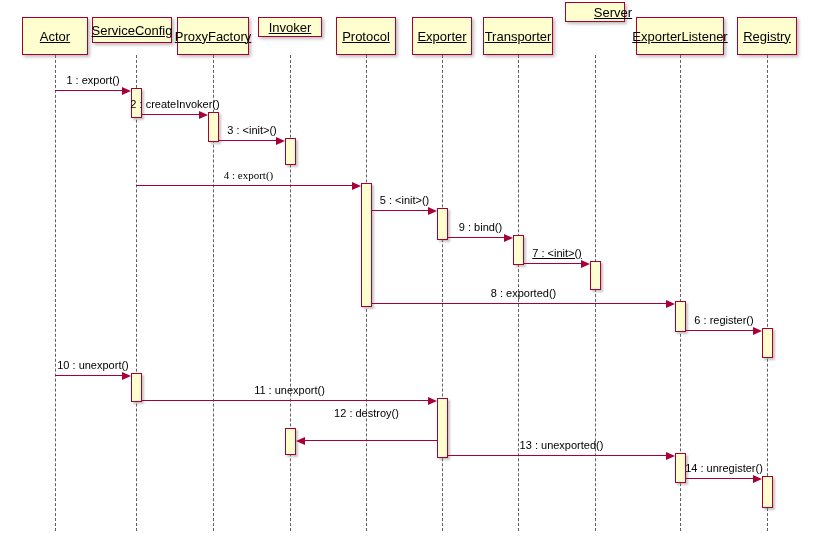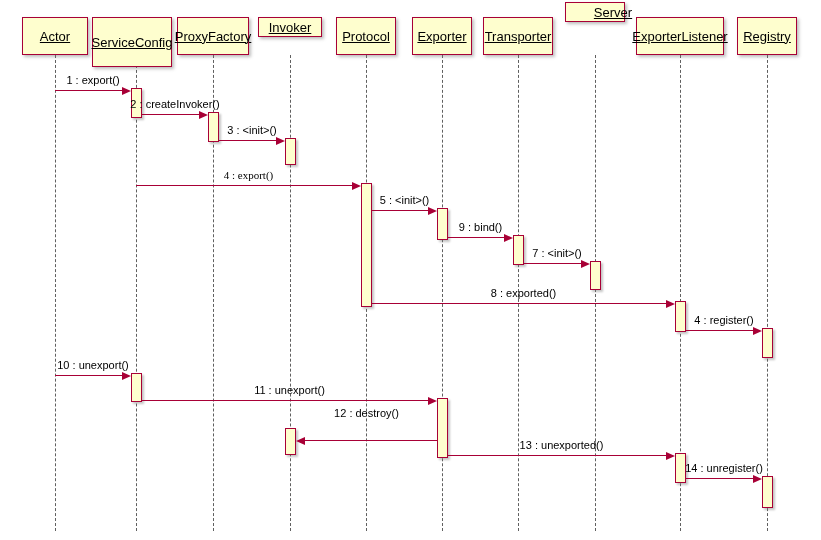--- a/index.html
+++ b/index.html
@@ -77,21 +77,21 @@
     <div class="lifeline-dash" style="left: 290px; top: 55px; height: 476px;"></div>
     <div class="lifeline-dash" style="left: 366px; top: 55px; height: 476px;"></div>
     <div class="lifeline-dash" style="left: 442px; top: 55px; height: 476px;"></div>
     <div class="lifeline-dash" style="left: 518px; top: 55px; height: 476px;"></div>
     <div class="lifeline-dash" style="left: 595px; top: 55px; height: 476px;"></div>
     <div class="lifeline-dash" style="left: 680px; top: 55px; height: 476px;"></div>
     <div class="lifeline-dash" style="left: 767px; top: 55px; height: 476px;"></div>
     <div class="head-box" style="left: 22px; width: 66px; top: 17px; height: 38px;">
       <span>Actor</span>
     </div>
-    <div class="head-box" style="left: 92px; width: 80px; top: 17px; height: 50px;">
+    <div class="head-box" style="left: 92px; width: 80px; top: 17px; height: 26px;">
       <span>ServiceConfig</span>
     </div>
     <div class="head-box" style="left: 177px; width: 72px; top: 17px; height: 38px;">
       <span>ProxyFactory</span>
     </div>
     <div class="head-box" style="left: 258px; width: 64px; top: 17px; height: 20px;">
       <span>Invoker</span>
     </div>
     <div class="head-box" style="left: 412px; width: 60px; top: 17px; height: 38px;">
       <span>Exporter</span>
@@ -138,27 +138,27 @@
     <div class="arrow-right" style="left: 352px; top: 182px;"></div>
     <div class="msg-label" style="left: 248.5px; top: 169px; font-family: Liberation Serif, serif;">4 : export()</div>
     <div class="msg-line" style="left: 372px; top: 210px; width: 57px;"></div>
     <div class="arrow-right" style="left: 428px; top: 207px;"></div>
     <div class="msg-label" style="left: 404.5px; top: 194px;">5 : &lt;init&gt;()</div>
     <div class="msg-line" style="left: 448px; top: 237px; width: 57px;"></div>
     <div class="arrow-right" style="left: 504px; top: 234px;"></div>
     <div class="msg-label" style="left: 480.5px; top: 221px;">9 : bind()</div>
     <div class="msg-line" style="left: 524px; top: 263px; width: 58px;"></div>
     <div class="arrow-right" style="left: 581px; top: 260px;"></div>
-    <div class="msg-label" style="left: 557px; top: 247px;">7 : &lt;init&gt;()</div>
+    <div class="msg-label" style="left: 557px; top: 247px; text-decoration: underline;">7 : &lt;init&gt;()</div>
     <div class="msg-line" style="left: 372px; top: 303px; width: 295px;"></div>
     <div class="arrow-right" style="left: 666px; top: 300px;"></div>
     <div class="msg-label" style="left: 523.5px; top: 287px;">8 : exported()</div>
     <div class="msg-line" style="left: 686px; top: 330px; width: 68px;"></div>
     <div class="arrow-right" style="left: 753px; top: 327px;"></div>
-    <div class="msg-label" style="left: 724px; top: 314px;">4 : register()</div>
+    <div class="msg-label" style="left: 724px; top: 314px;">6 : register()</div>
     <div class="msg-line" style="left: 55px; top: 375px; width: 68px;"></div>
     <div class="arrow-right" style="left: 122px; top: 372px;"></div>
     <div class="msg-label" style="left: 93px; top: 359px;">10 : unexport()</div>
     <div class="msg-line" style="left: 142px; top: 400px; width: 287px;"></div>
     <div class="arrow-right" style="left: 428px; top: 397px;"></div>
     <div class="msg-label" style="left: 289.5px; top: 384px;">11 : unexport()</div>
     <div class="msg-line" style="left: 304px; top: 440px; width: 133px;"></div>
     <div class="arrow-left" style="left: 296px; top: 437px;"></div>
     <div class="msg-label" style="left: 366.5px; top: 407px;">12 : destroy()</div>
     <div class="msg-line" style="left: 448px; top: 455px; width: 219px;"></div>

